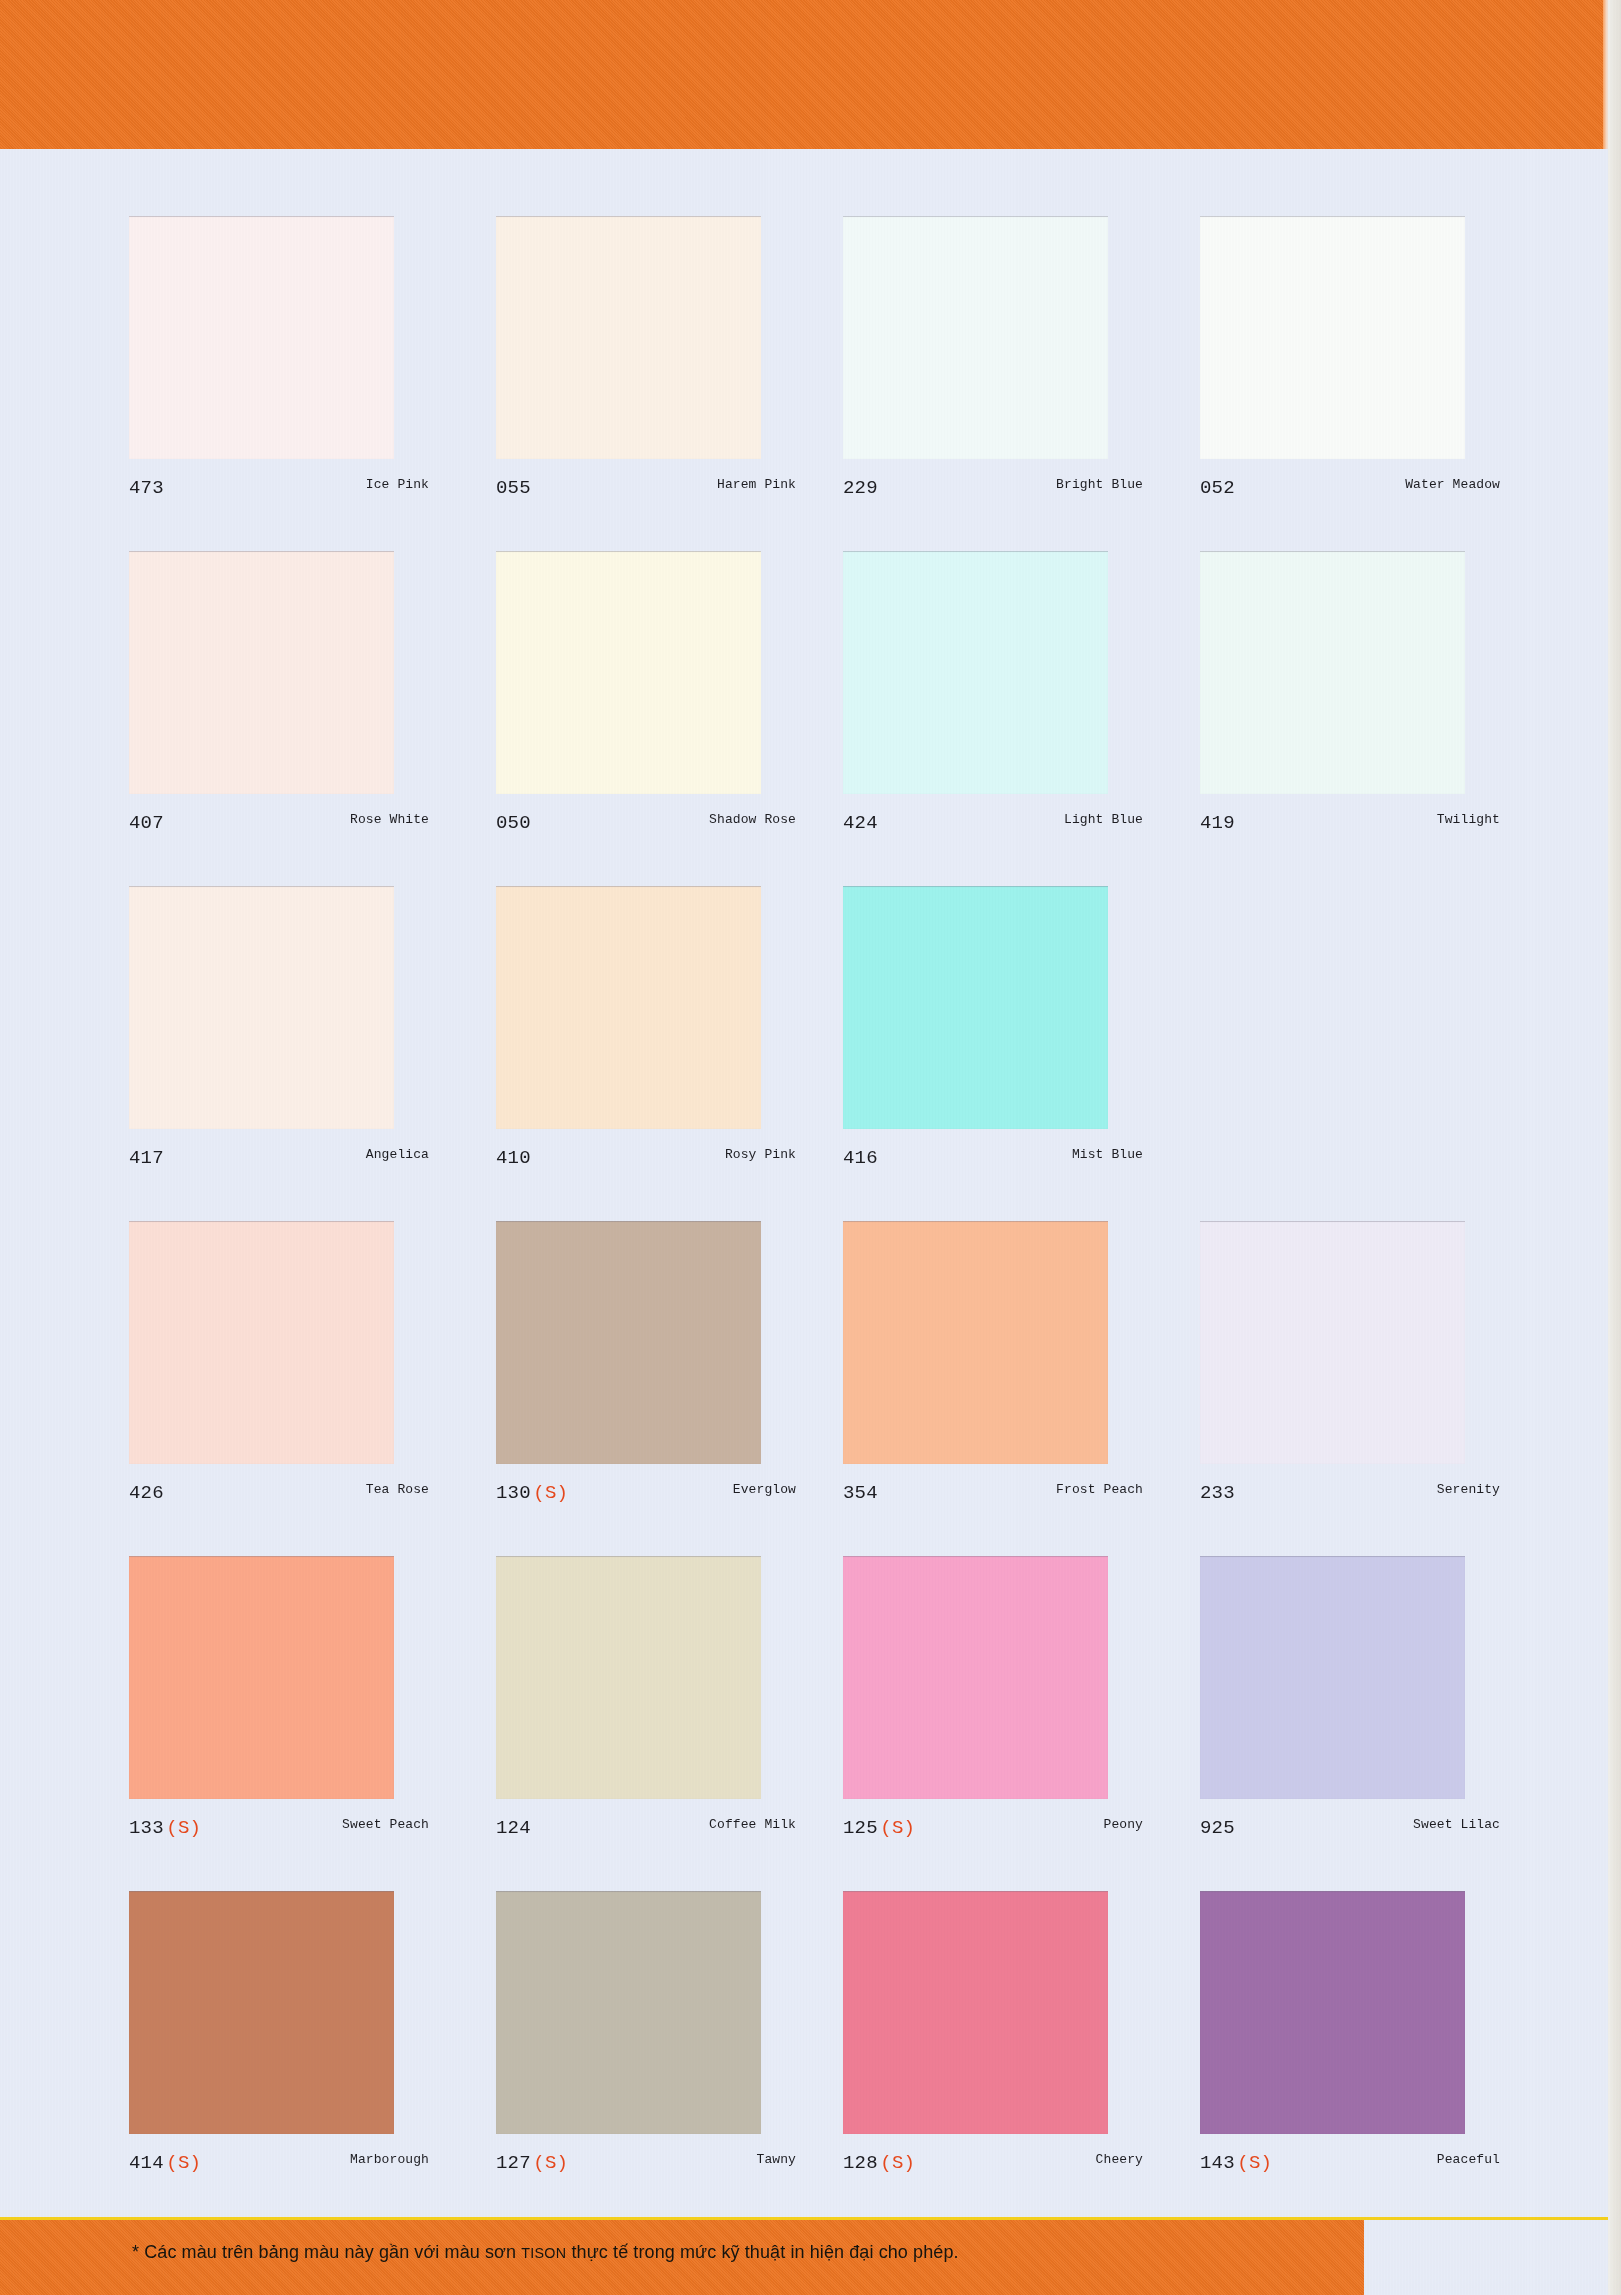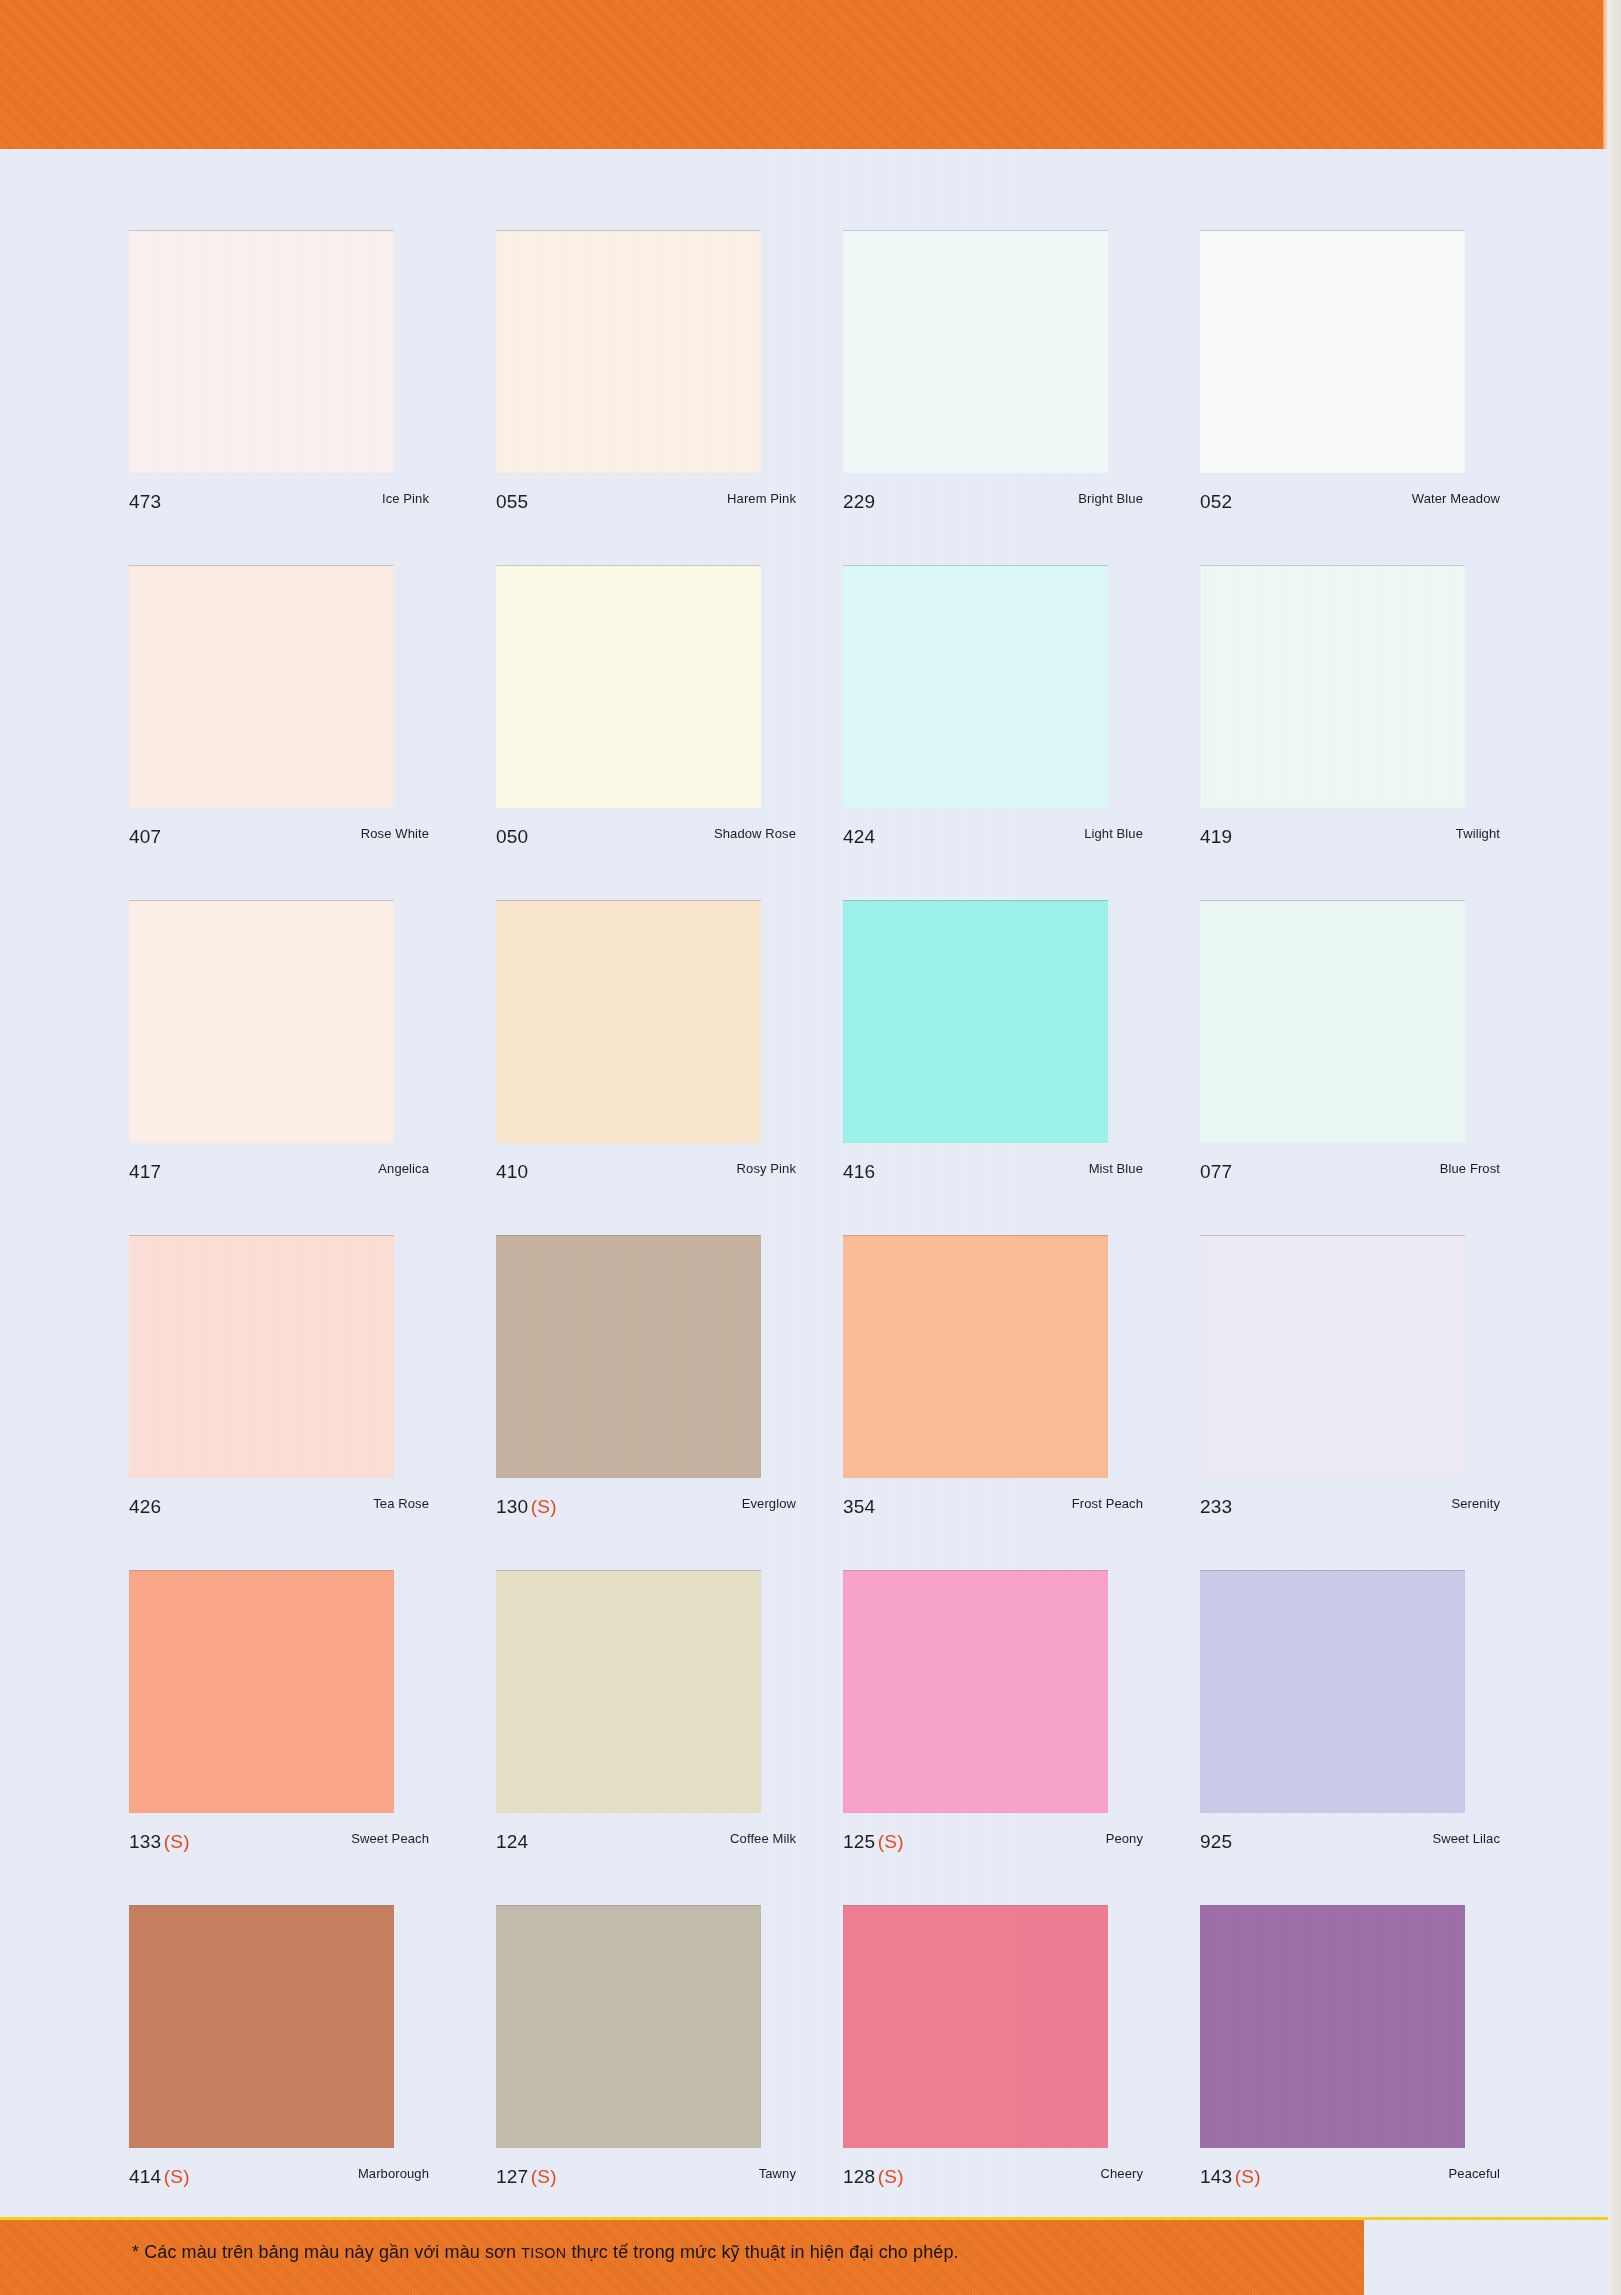--- a/index.html
+++ b/index.html
@@ -74,22 +74,23 @@
     width: 1608px;
   }
 
   .row {
     position: relative;
     height: 335px;
   }
 
   .cell {
     position: absolute;
-    top: 18px;
+    top: 4px;
     width: 308px;
+    font-family: Liberation Mono, monospace;
   }
   .cell.c0 { left: 129px; }
   .cell.c1 { left: 496px; }
   .cell.c2 { left: 843px; }
   .cell.c3 { left: 1200px; }
 
   .swatch {
     width: 265px;
     height: 243px;
     border-top: 1px solid rgba(120,120,140,0.35);
@@ -242,27 +243,20 @@
             <span class="cname">Rosy Pink</span>
           </div>
         </div>
         <div class="cell c2">
           <div class="swatch" style="background: rgb(158, 244, 238);"></div>
           <div class="caption">
             <span class="code">416</span>
             <span class="cname">Mist Blue</span>
           </div>
         </div>
-        <div class="cell c3">
-          <div class="swatch" style="background: rgb(238, 250, 246);"></div>
-          <div class="caption">
-            <span class="code">077</span>
-            <span class="cname">Blue Frost</span>
-          </div>
-        </div>
       </div>
       <div class="row">
         <div class="cell c0">
           <div class="swatch" style="background: rgb(253, 225, 216);"></div>
           <div class="caption">
             <span class="code">426</span>
             <span class="cname">Tea Rose</span>
           </div>
         </div>
         <div class="cell c1">

